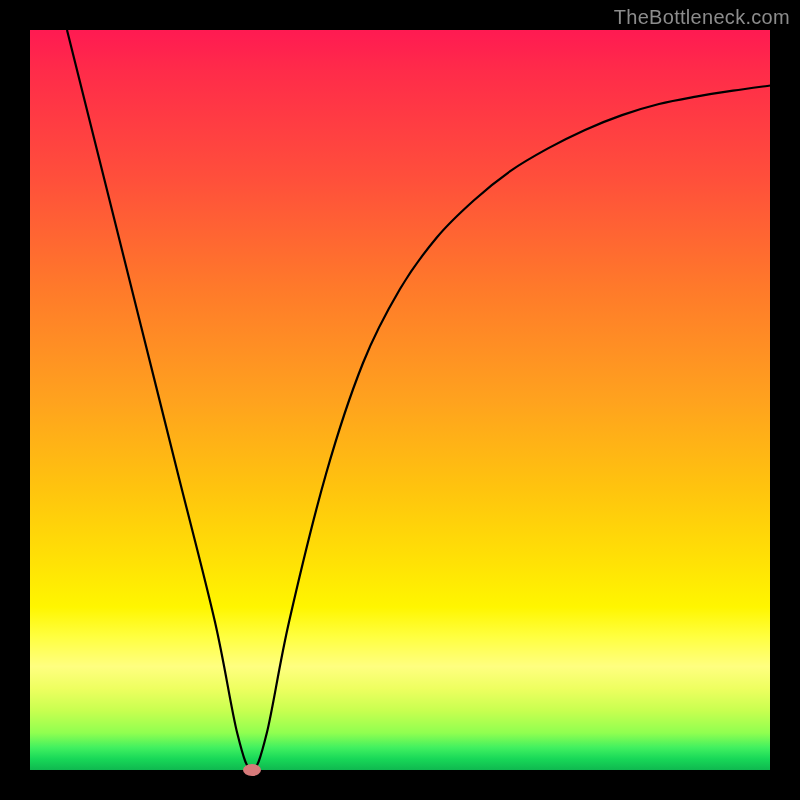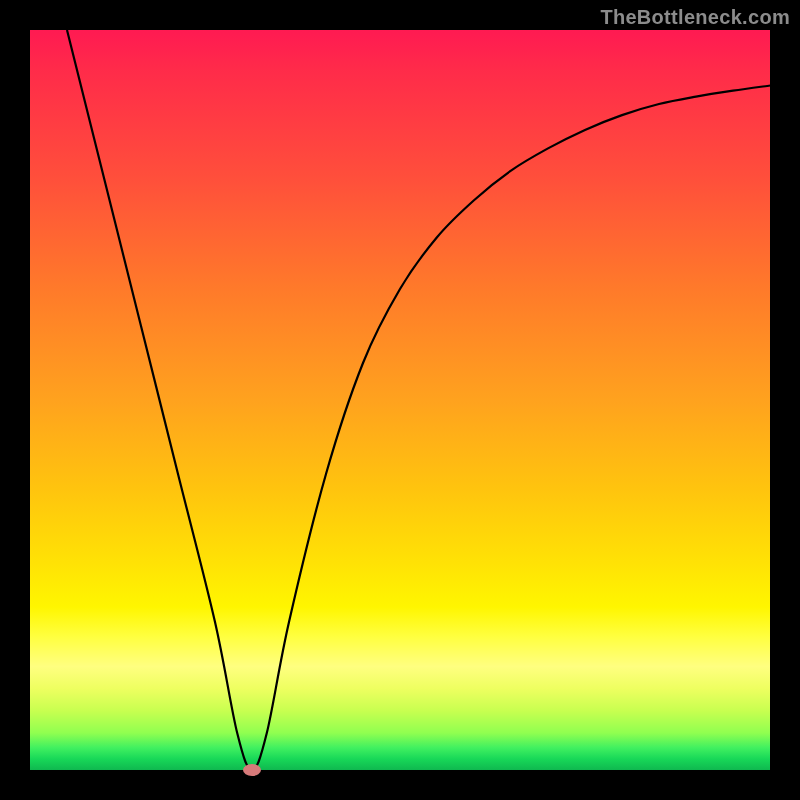--- a/index.html
+++ b/index.html
@@ -57,21 +57,21 @@
     border-radius: 50% / 50%;
     background: #d77a7a;
     transform: translate(-50%, -50%);
   }
   .watermark {
     position: absolute;
     top: 6px;
     right: 10px;
     color: #8c8c8c;
     font-size: 20px;
-    font-weight: 700;
+    font-weight: 400;
     letter-spacing: 0.3px;
   }
 </style>
 </head>
 <body>
 
 <div class="wrap">
   <div class="plot-area">
     <svg class="curve-svg" viewBox="0 0 740 740" preserveAspectRatio="none">
       <path id="curve-path" stroke="#000" stroke-width="2.2" fill="none" d="M 37,0 C 43.166666666666664,24.666666666666668 61.666666666666664,98.66666666666666 74,148 C 86.33333333333333,197.33333333333334 98.66666666666667,246.66666666666666 111,296 C 123.33333333333333,345.3333333333333 135.66666666666666,394.6666666666667 148,444 C 160.33333333333334,493.3333333333333 175.13333333333333,548.8333333333334 185,592 C 194.86666666666667,635.1666666666666 201.03333333333336,678.3333333333334 207.20000000000002,703 C 213.36666666666667,727.6666666666666 217.06666666666666,740 222,740 C 226.93333333333334,740 230.63333333333335,727.6666666666666 236.8,703 C 242.96666666666667,678.3333333333334 249.13333333333333,635.1666666666666 259,592 C 268.8666666666667,548.8333333333334 283.6666666666667,487.1666666666667 296,444 C 308.3333333333333,400.8333333333333 320.6666666666667,363.83333333333326 333,332.99999999999994 C 345.3333333333333,302.16666666666663 357.66666666666663,279.96666666666664 370,259 C 382.33333333333337,238.03333333333336 394.66666666666674,222.00000000000006 407.00000000000006,207.20000000000005 C 419.33333333333337,192.40000000000003 431.6666666666667,181.29999999999995 444,170.19999999999993 C 456.3333333333333,159.0999999999999 468.6666666666667,149.23333333333323 481,140.5999999999999 C 493.3333333333333,131.96666666666658 505.6666666666667,125.1833333333333 518,118.39999999999998 C 530.3333333333334,111.61666666666666 542.6666666666666,105.44999999999997 555,99.89999999999998 C 567.3333333333334,94.34999999999998 579.6666666666666,89.41666666666669 592,85.10000000000002 C 604.3333333333334,80.78333333333336 616.6666666666666,77.08333333333333 629,74 C 641.3333333333334,70.91666666666667 653.6666666666666,68.82000000000001 666,66.60000000000002 C 678.3333333333334,64.38000000000004 690.6666666666666,62.530000000000065 703,60.680000000000064 C 715.3333333333334,58.83000000000006 733.8333333333334,56.363333333333344 740,55.5"></path>

